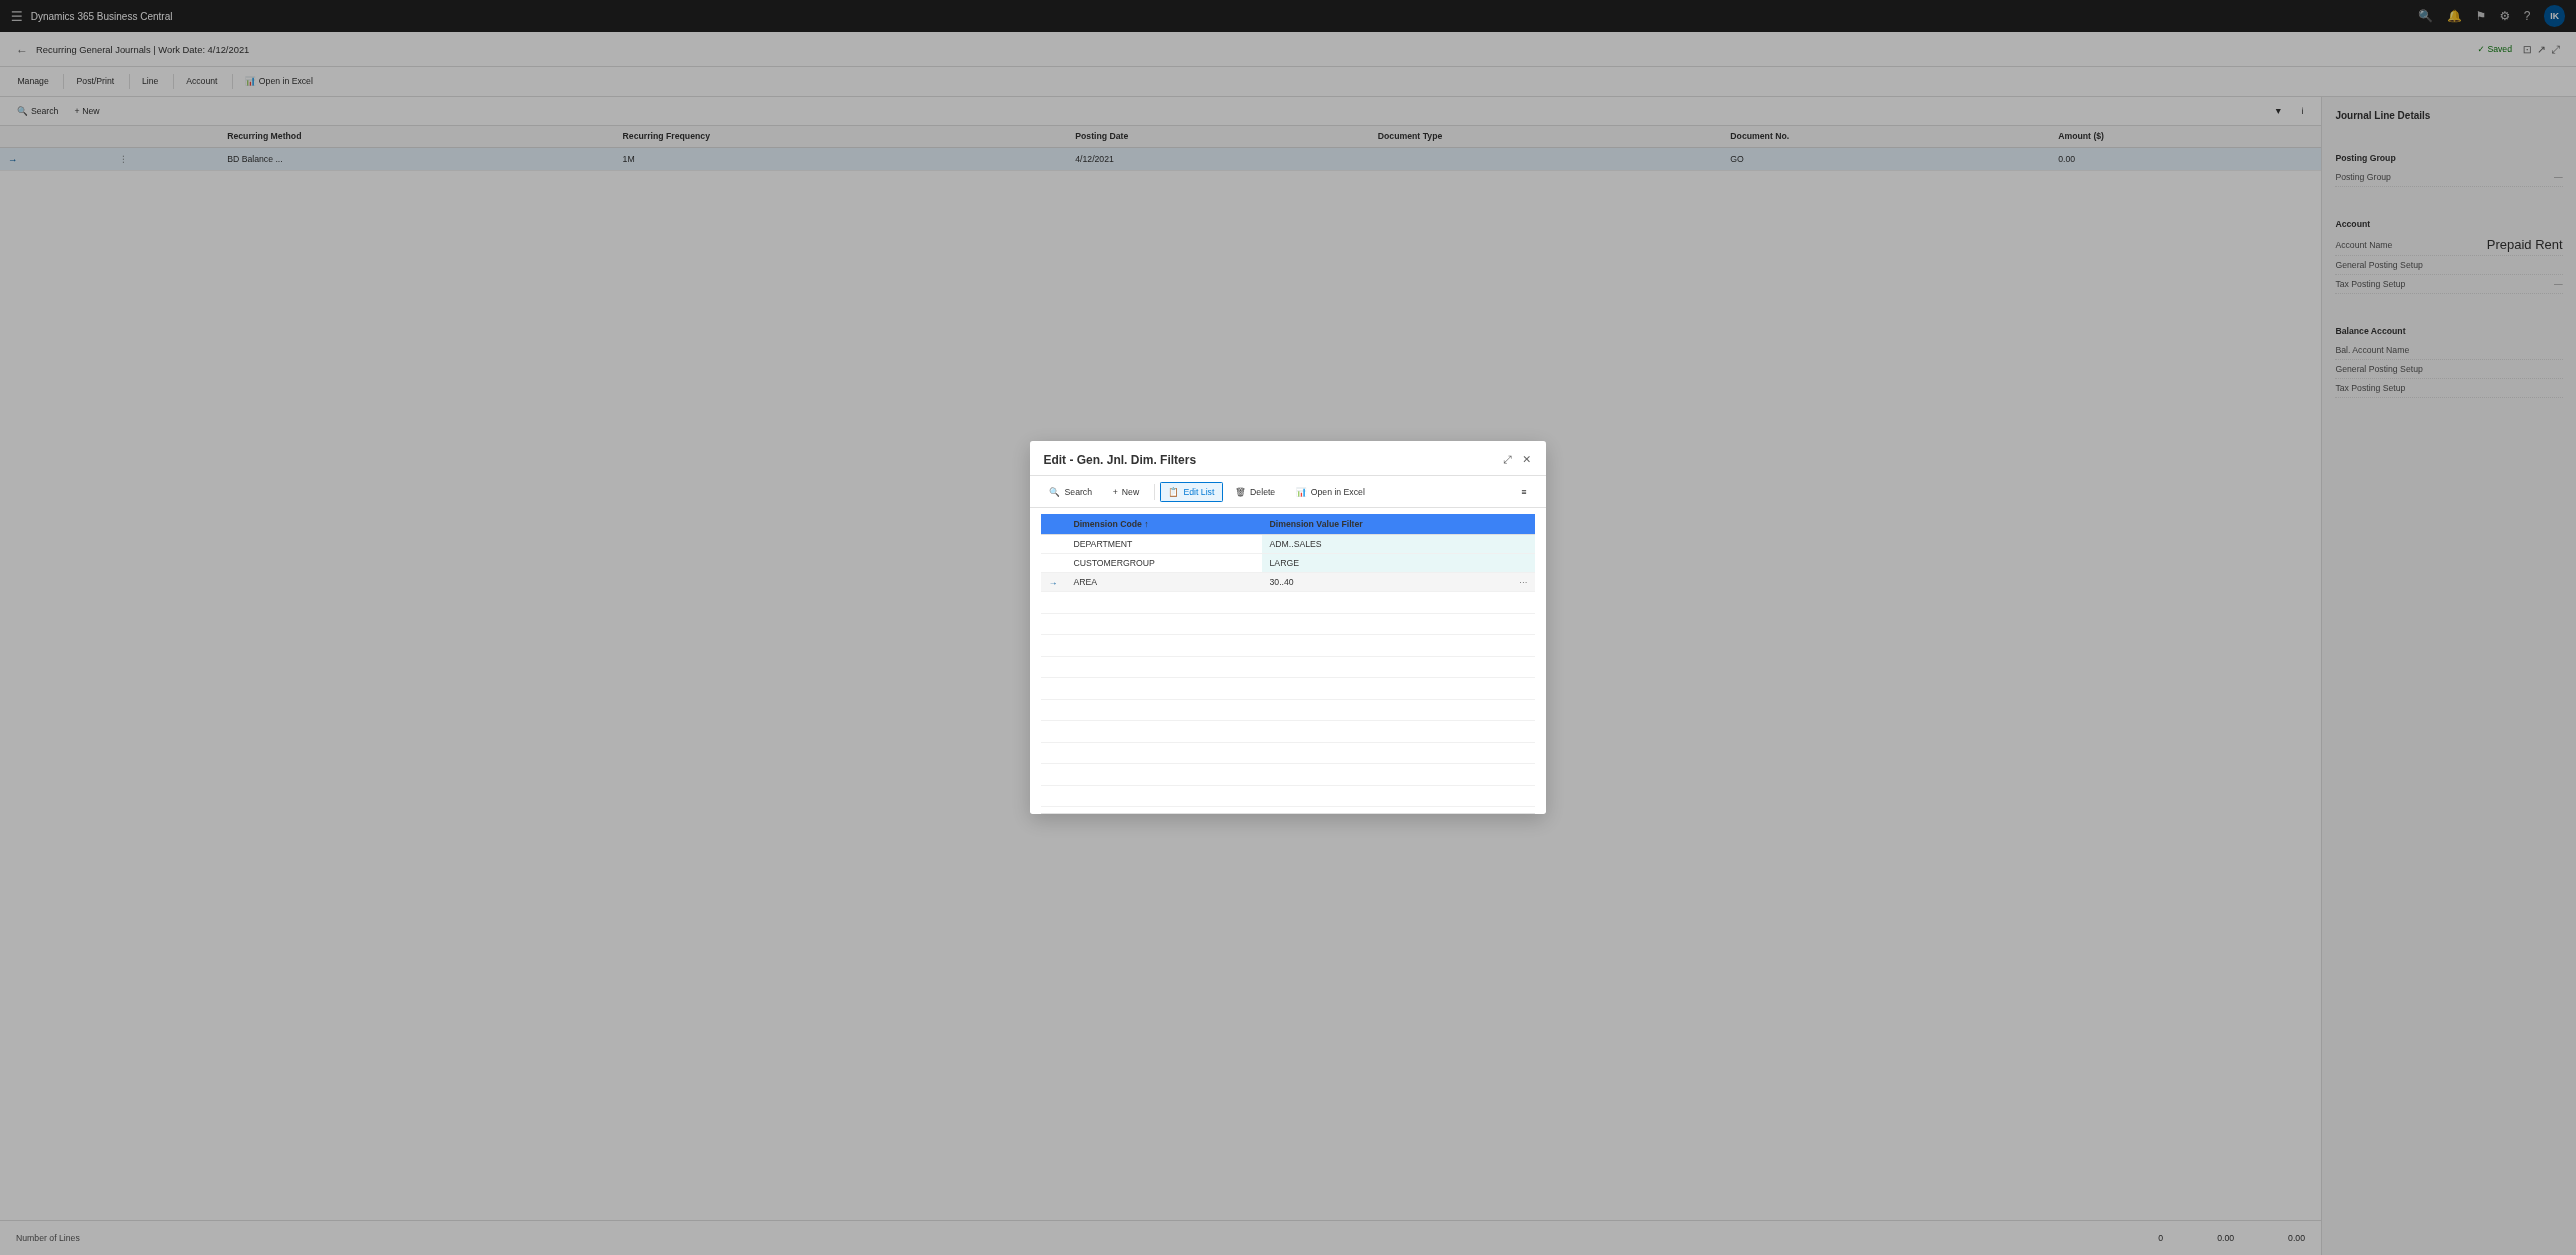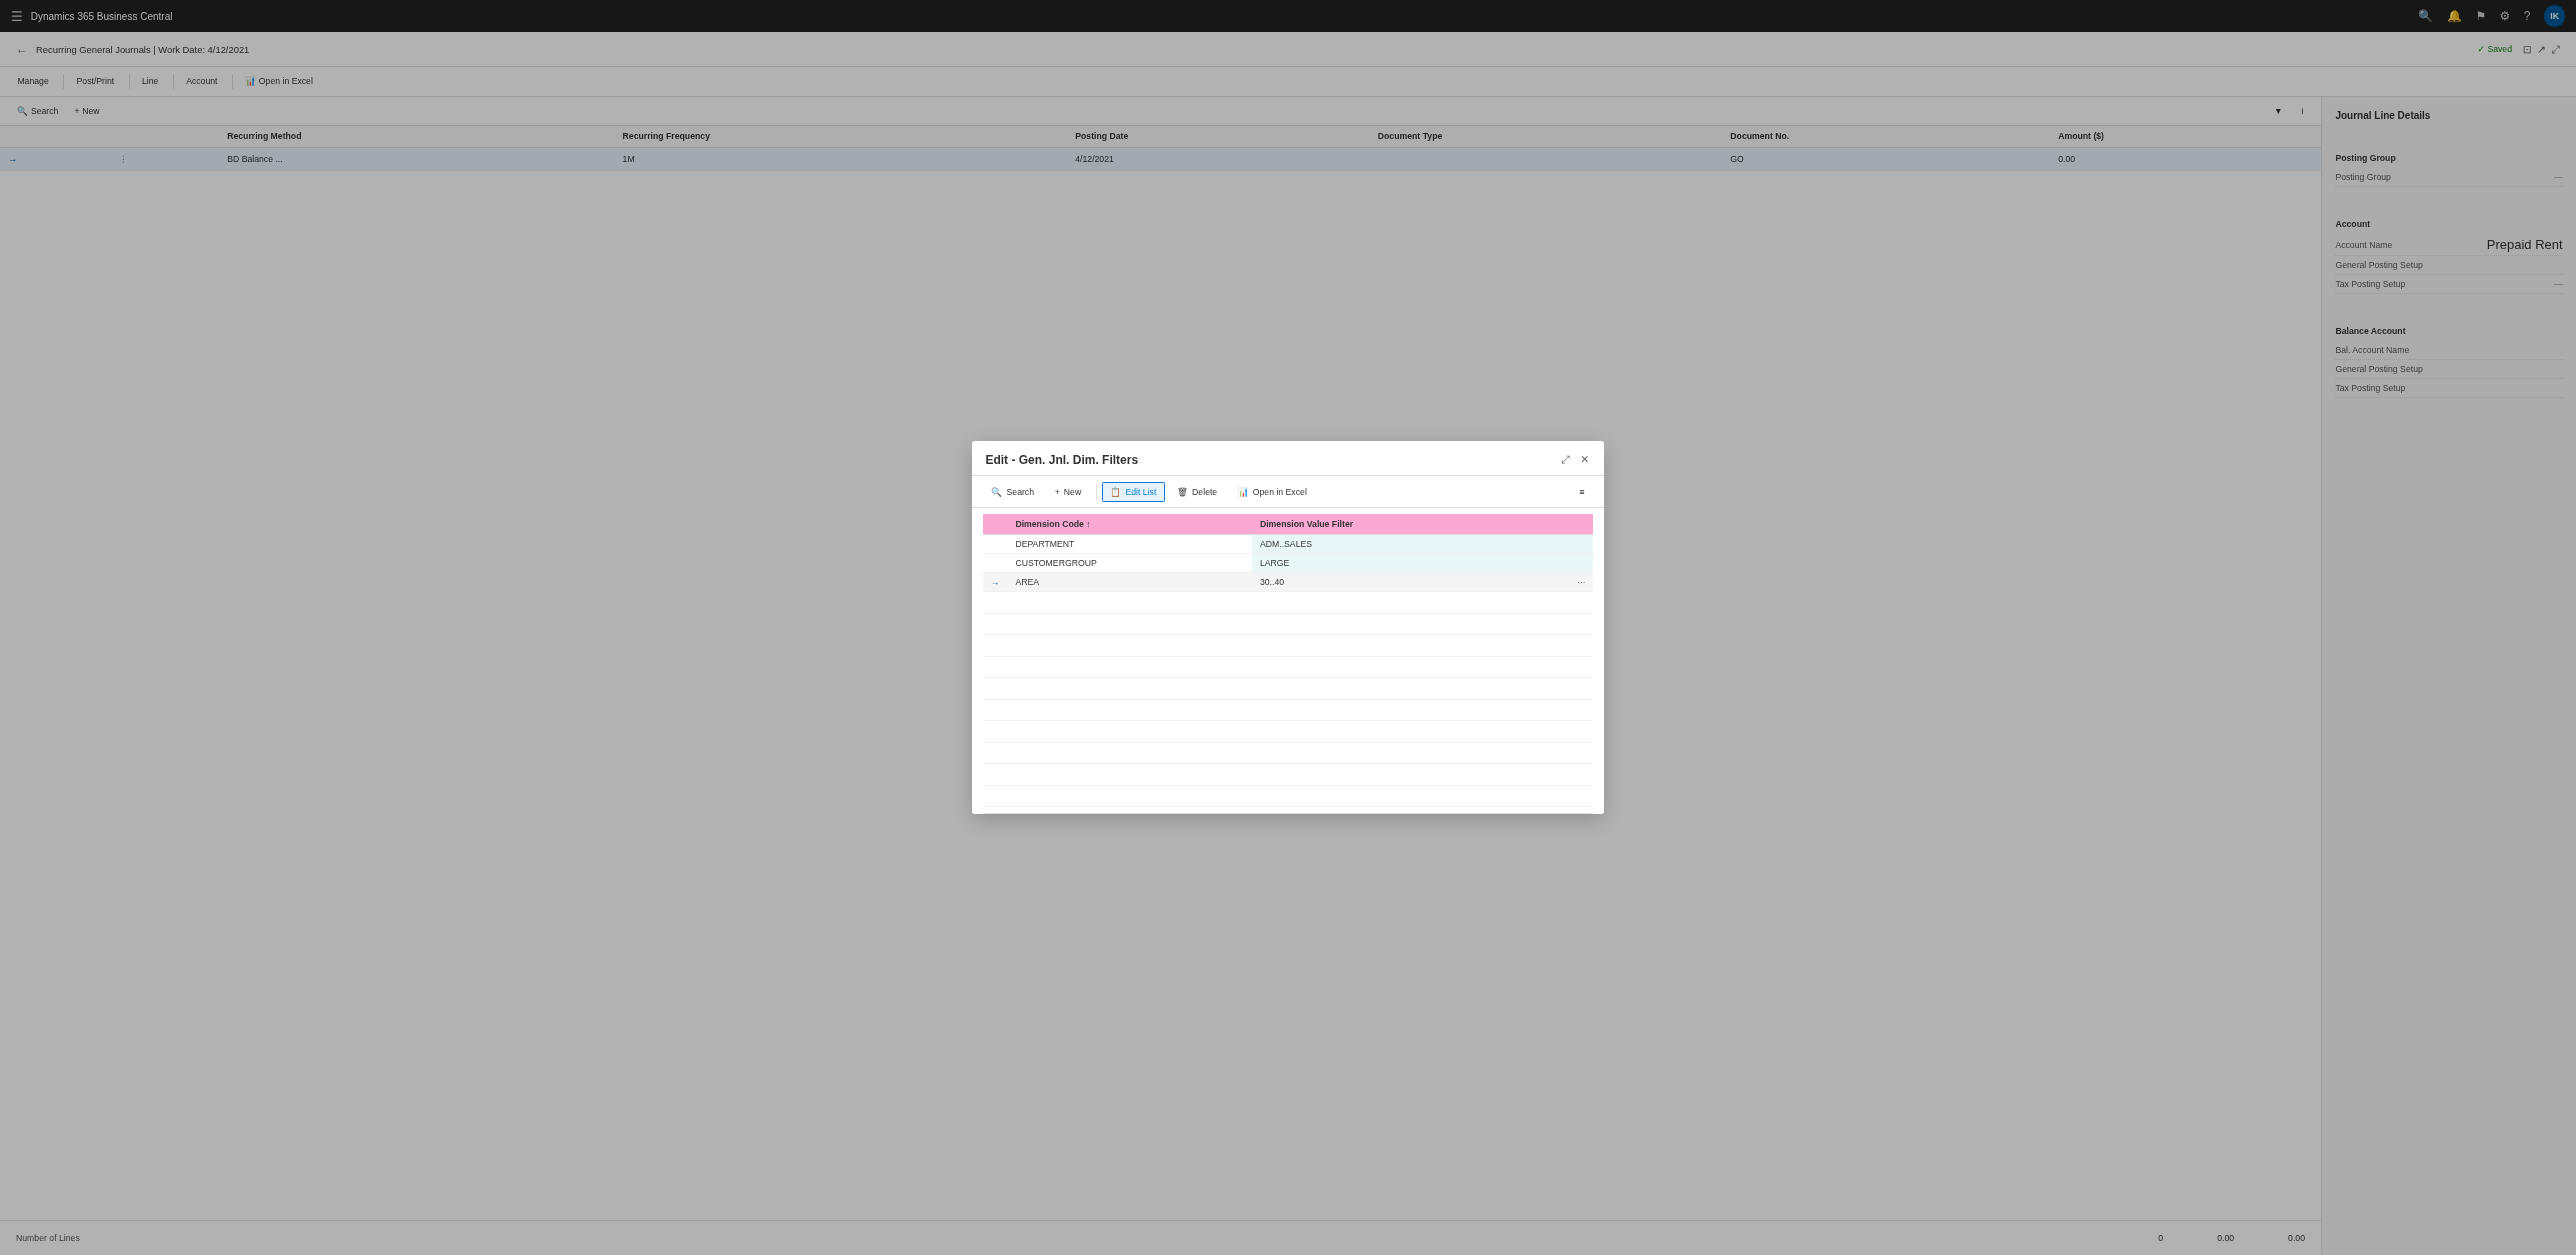--- a/index.html
+++ b/index.html
@@ -332,21 +332,21 @@
       z-index: 200;
       display: flex;
       align-items: center;
       justify-content: center;
     }
 
     .modal {
       background: #fff;
       border-radius: 2.7px;
       box-shadow: 0 5.4px 21.5px rgba(0,0,0,0.2);
-      width: 632px;
+      width: 516px;
       max-width: 90%;
       display: flex;
       flex-direction: column;
       max-height: 80vh;
     }
 
     
     .modal-header {
       display: flex;
       align-items: center;
@@ -418,21 +418,21 @@
       width: 100%;
       border-collapse: collapse;
       font-size: 8.7px;
     }
     .modal-table th {
       text-align: left;
       padding: 5.4px 8px;
       font-weight: 600;
       color: #333;
       border-bottom: 0.7px solid #ddd;
-      background: #f9a8d4;
+      background: #3b82f6;
       position: sticky;
       top: 0;
     }
     .modal-table td {
       padding: 4px 8px;
       border-bottom: 0.7px solid #f0f0f0;
       color: #333;
     }
     .modal-table td.dim-value-cell {
       background: #e8f7f7;

